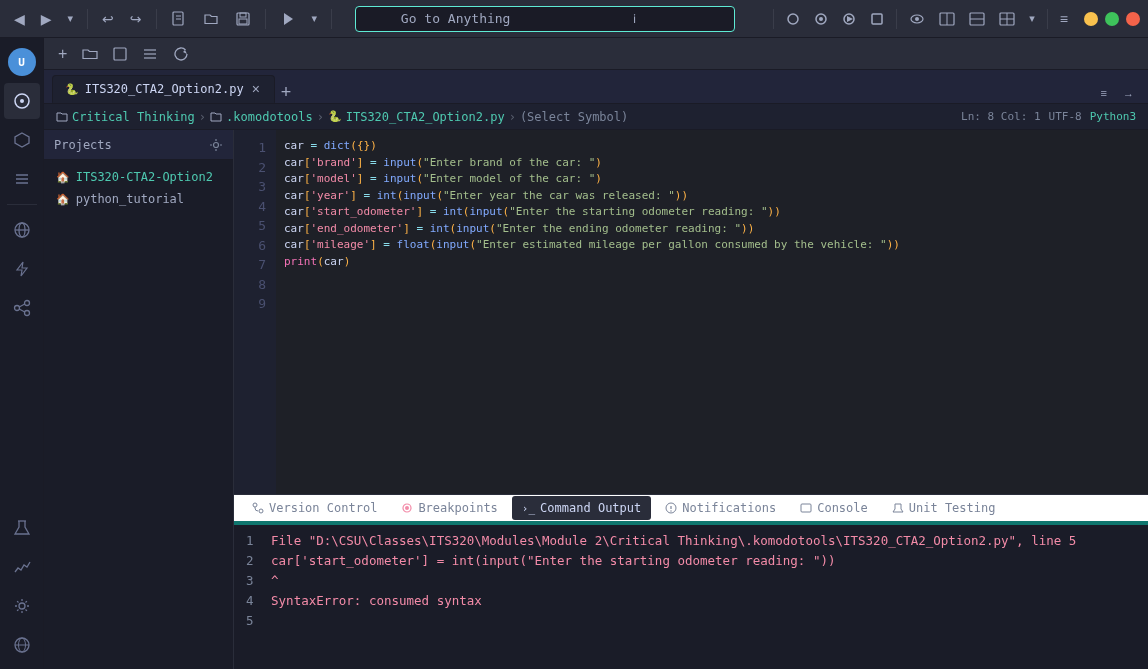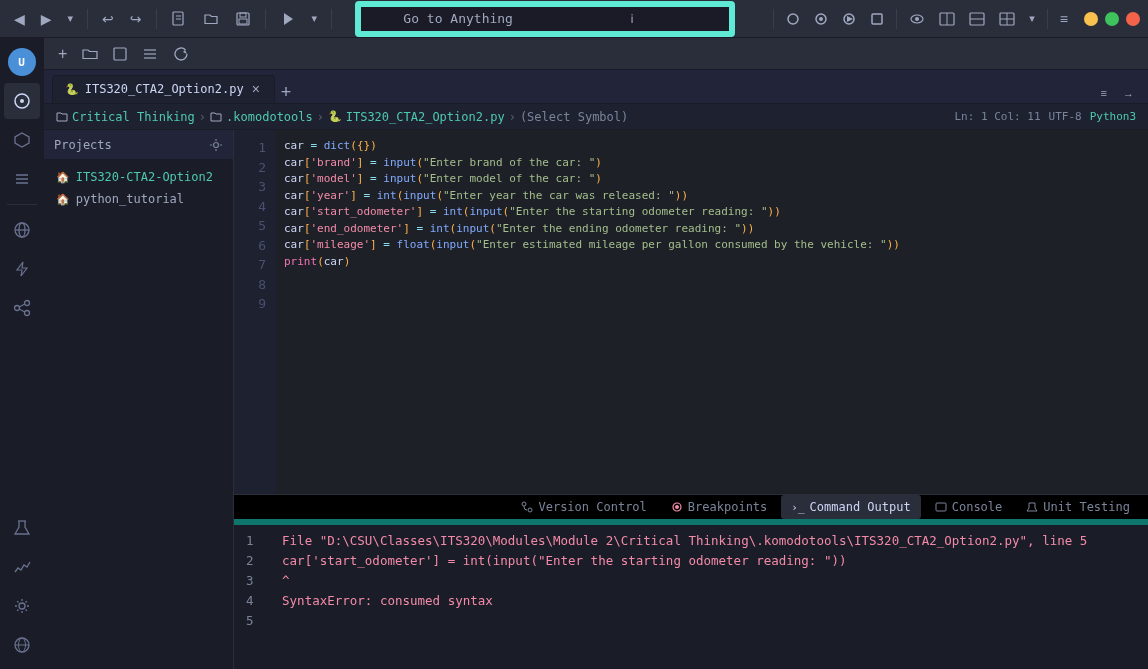--- a/index.html
+++ b/index.html
@@ -42,21 +42,21 @@
       width: 1px;
       height: 20px;
       background: #3a3d4a;
       margin: 0 4px;
     }
     #goto-bar {
       flex: 1;
       max-width: 380px;
       margin: 0 auto;
       background: #1a1b26;
-      border: 6px solid #5eead4;
+      border: 1px solid #5eead4;
       border-radius: 4px;
       height: 26px;
       display: flex;
       align-items: center;
       padding: 12px 10px;
       color: #a0a8c0;
       font-size: 13px;
     }
     #goto-bar span { flex: 1; text-align: center; }
     .goto-icon {
@@ -226,29 +226,28 @@
     #bottom-panel {
       height: 175px;
       background: #1a1c28;
       border-top: 1px solid #2a2d3a;
       display: flex;
       flex-direction: column;
       flex-shrink: 0;
     }
     #bottom-tabs {
       height: 30px;
-      background: #000000;
+      background: #ffffff;
       display: flex;
       align-items: center;
       padding: 0 8px;
       gap: 4px;
-      border-bottom: 6px solid #0f766e;
+      border-bottom: 4px solid #0f766e;
       flex-shrink: 0;
       overflow-x: auto;
-      justify-content: flex-end;
     }
     .bottom-tab {
       height: 24px;
       padding: 0 10px;
       display: flex;
       align-items: center;
       gap: 5px;
       cursor: pointer;
       color: #7a8499;
       border-radius: 3px;
@@ -257,21 +256,21 @@
     }
     .bottom-tab.active { color: #cdd6f4; background: #2a2d3a; }
     #bottom-content {
       flex: 1;
       overflow: auto;
       padding: 6px 12px;
       font-size: 12.5px;
       line-height: 1.6;
       color: #a0a8c0;
     }
-    .error-line { color: #f38ba8; margin-left: 11px; }
+    .error-line { color: #f38ba8; }
     .projects-tree {
       padding: 6px 0;
       flex: 1;
     }
     .tree-item {
       padding: 4px 12px;
       cursor: pointer;
       color: #a0a8c0;
       font-size: 12px;
       display: flex;
@@ -576,21 +575,21 @@
           <path d="M1 2h4l1 1h5v7H1V2z" stroke="#a0a8c0" stroke-width="1" fill="none"></path>
         </svg>
         <span class="breadcrumb-link">.komodotools</span>
         <span class="bc-sep">›</span>
         <span style="color:#4ec9b0;font-size:11px;">🐍</span>
         <span class="breadcrumb-link">ITS320_CTA2_Option2.py</span>
         <span class="bc-sep">›</span>
         <span style="color:#7a8499;cursor:pointer;">(Select Symbol)</span>
       </div>
       <div class="breadcrumb-right">
-        <span>Ln: 1 Col: 11</span>
+        <span>Ln: 8 Col: 1</span>
         <span>UTF-8</span>
         <span style="color:#4ec9b0;">Python3</span>
       </div>
     </div>
 
     <div id="center-main">
 
       <div id="file-tree-panel">
         <div id="file-tree-header">
           <span style="font-weight:400;">Projects</span>
@@ -654,20 +653,28 @@
                 <circle cx="6" cy="6" r="2" fill="#f38ba8"></circle>
               </svg>
               <span>Breakpoints</span>
             </div>
             <div class="bottom-tab active">
               <span style="font-family:monospace;font-size:11px;">›_</span>
               <span>Command Output</span>
             </div>
             <div class="bottom-tab">
               <svg width="12" height="12" viewBox="0 0 12 12" fill="none">
+                <circle cx="6" cy="6" r="5" stroke="currentColor" stroke-width="1"></circle>
+                <line x1="6" y1="4" x2="6" y2="7" stroke="currentColor" stroke-width="1.2"></line>
+                <circle cx="6" cy="9" r="0.7" fill="currentColor"></circle>
+              </svg>
+              <span>Notifications</span>
+            </div>
+            <div class="bottom-tab">
+              <svg width="12" height="12" viewBox="0 0 12 12" fill="none">
                 <rect x="1" y="2" width="10" height="8" rx="1" stroke="currentColor" stroke-width="1"></rect>
               </svg>
               <span>Console</span>
             </div>
             <div class="bottom-tab">
               <svg width="12" height="12" viewBox="0 0 12 12" fill="none">
                 <path d="M3 2v5L1 10h10L9 7V2" stroke="currentColor" stroke-width="1" fill="none"></path>
                 <line x1="3" y1="2" x2="9" y2="2" stroke="currentColor" stroke-width="1"></line>
               </svg>
               <span>Unit Testing</span>

